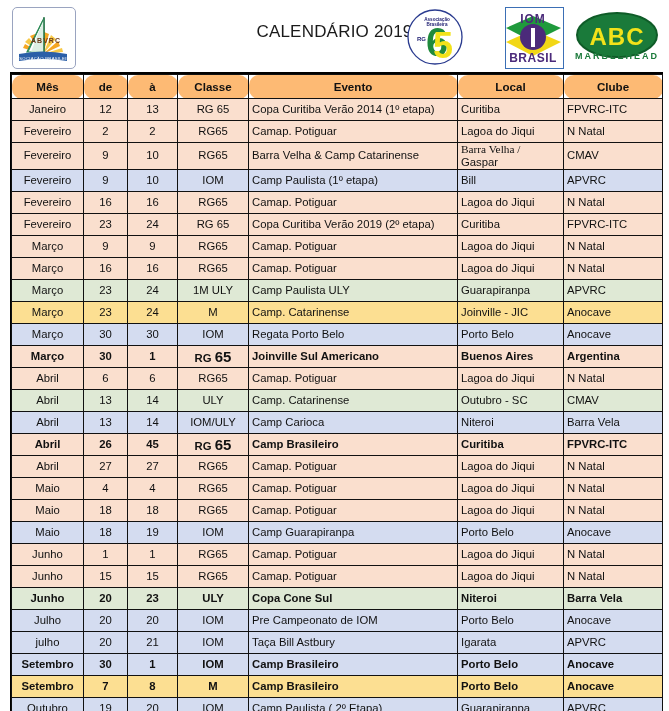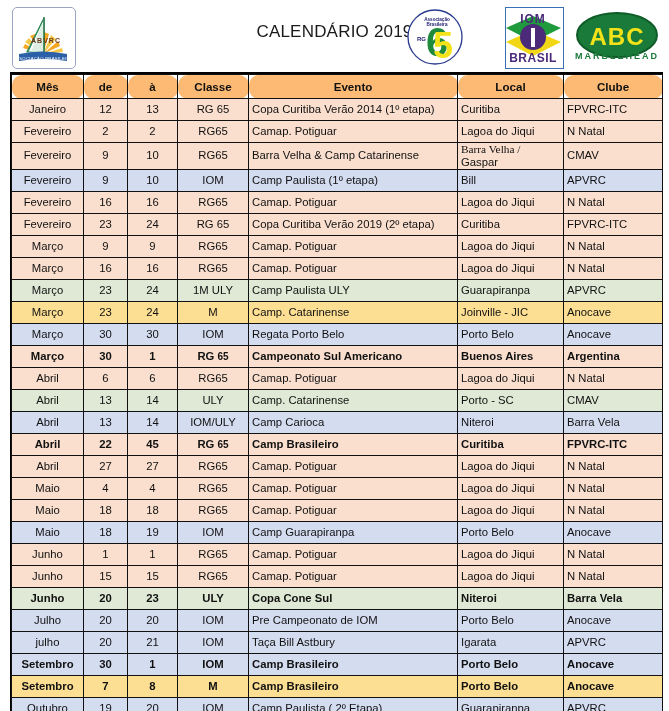--- a/index.html
+++ b/index.html
@@ -122,21 +122,21 @@
 
   
   tr.rc-peach  > td { background: #fadfce; }
   tr.rc-blue   > td { background: #d4dcf0; }
   tr.rc-green  > td { background: #dfe9d5; }
   tr.rc-yellow > td { background: #fcdf92; }
 
   tr.bold > td { font-weight: bold; }
 
   
-  .sm { font-size: 10px; }
+  .sm { font-size: 15px; }
 
   
   td.clip2 {
     white-space: normal;
     line-height: 1.05;
     padding-top: 0;
     vertical-align: top;
   }
   td.clip2 .l1 { display:block;font-family:Liberation Serif, serif; }
   td.clip2 .l2 { display:block; }
@@ -328,54 +328,54 @@
           <td class="col-cls">IOM</td>
           <td class="col-evt">Regata Porto Belo</td>
           <td class="col-loc">Porto Belo</td>
           <td class="col-clb">Anocave</td>
         </tr>
         <tr class="rc-peach bold">
           <td class="col-mes">Março</td>
           <td class="col-de">30</td>
           <td class="col-a">1</td>
           <td class="col-cls"><span>RG</span> <span class="sm">65</span></td>
-          <td class="col-evt">Campeonato Sul Americano</td>
+          <td class="col-evt">Joinville Sul Americano</td>
           <td class="col-loc">Buenos Aires</td>
           <td class="col-clb">Argentina</td>
         </tr>
         <tr class="rc-peach">
           <td class="col-mes">Abril</td>
           <td class="col-de">6</td>
           <td class="col-a">6</td>
           <td class="col-cls">RG65</td>
           <td class="col-evt">Camap. Potiguar</td>
           <td class="col-loc">Lagoa do Jiqui</td>
           <td class="col-clb">N Natal</td>
         </tr>
         <tr class="rc-green">
           <td class="col-mes">Abril</td>
           <td class="col-de">13</td>
           <td class="col-a">14</td>
           <td class="col-cls">ULY</td>
           <td class="col-evt">Camp. Catarinense</td>
-          <td class="col-loc">Porto - SC</td>
+          <td class="col-loc">Outubro - SC</td>
           <td class="col-clb">CMAV</td>
         </tr>
         <tr class="rc-blue">
           <td class="col-mes">Abril</td>
           <td class="col-de">13</td>
           <td class="col-a">14</td>
           <td class="col-cls">IOM/ULY</td>
           <td class="col-evt">Camp Carioca</td>
           <td class="col-loc">Niteroi</td>
           <td class="col-clb">Barra Vela</td>
         </tr>
         <tr class="rc-peach bold">
           <td class="col-mes">Abril</td>
-          <td class="col-de">22</td>
+          <td class="col-de">26</td>
           <td class="col-a">45</td>
           <td class="col-cls"><span>RG</span> <span class="sm">65</span></td>
           <td class="col-evt">Camp Brasileiro</td>
           <td class="col-loc">Curitiba</td>
           <td class="col-clb">FPVRC-ITC</td>
         </tr>
         <tr class="rc-peach">
           <td class="col-mes">Abril</td>
           <td class="col-de">27</td>
           <td class="col-a">27</td>

